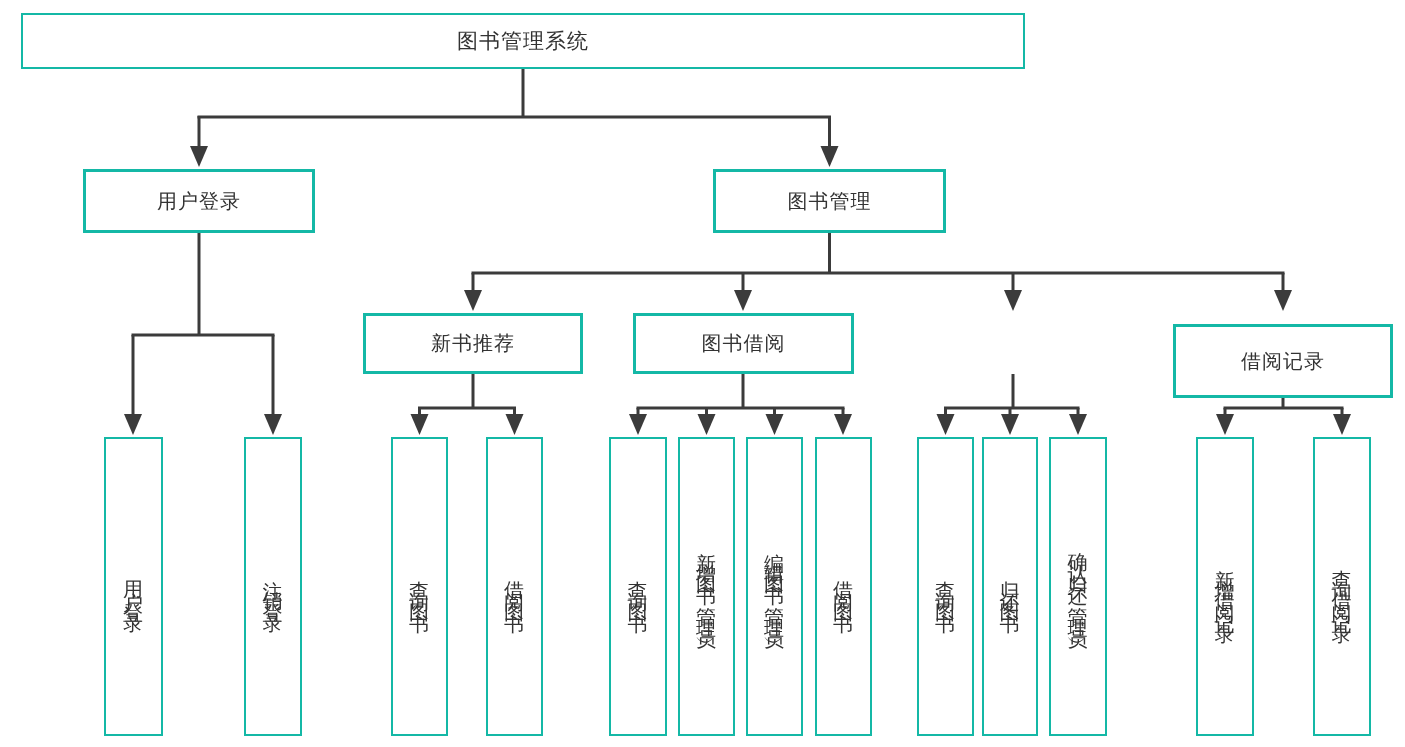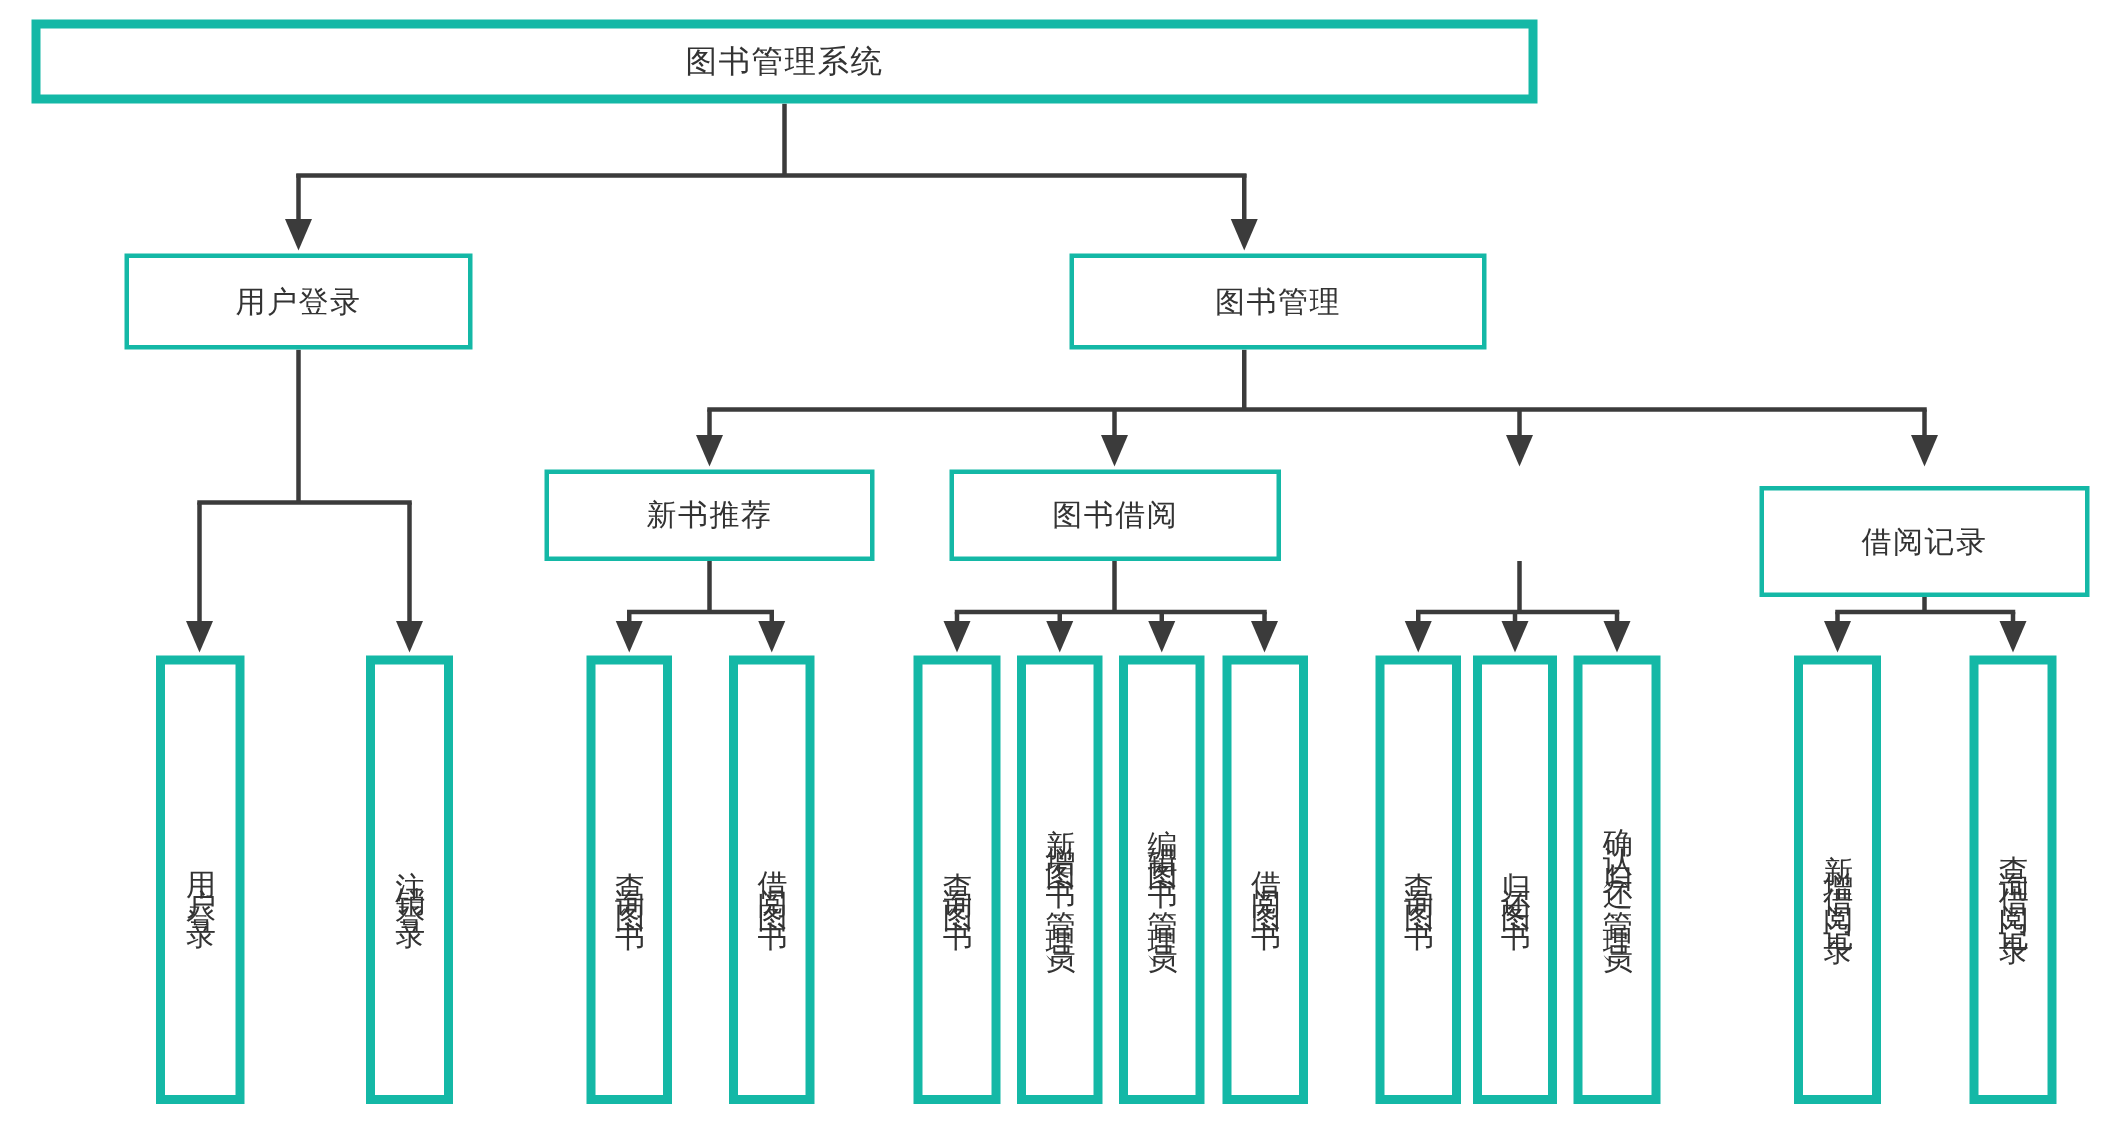--- a/index.html
+++ b/index.html
@@ -19,21 +19,21 @@
     position: absolute;
     left: 0;
     top: 0;
     width: 1405px;
     height: 747px;
     z-index: 1;
   }
   .node {
     position: absolute;
     background: #ffffff;
-    border: 6px solid #14b8a6;
+    border: 2px solid #14b8a6;
     box-sizing: border-box;
     display: flex;
     align-items: center;
     justify-content: center;
     color: #333333;
     z-index: 2;
   }
   .node.lvl2, .node.lvl3 {
     border-width: 3px;
   }
@@ -150,21 +150,21 @@
     </g>
   </svg>
 
   <div class="node root" style="left:21px; top:13px; width:1004px; height:56px;">
     <span class="hlabel">图书管理系统</span>
   </div>
 
   <div class="node lvl2" style="left:83px; top:169px; width:232px; height:64px;">
     <span class="hlabel">用户登录</span>
   </div>
-  <div class="node lvl2" style="left:713px; top:169px; width:278px; height:64px;text-align:right;">
+  <div class="node lvl2" style="left:713px; top:169px; width:233px; height:64px;text-align:right;">
     <span class="hlabel">图书管理</span>
   </div>
 
   <div class="node lvl3" style="left:633px; top:313px; width:221px; height:61px;">
     <span class="hlabel">图书借阅</span>
   </div>
   <div class="node lvl3" style="left:363px; top:313px; width:220px; height:61px;">
     <span class="hlabel">新书推荐</span>
   </div>
   <div class="node lvl3" style="left:1173px; top:324px; width:220px; height:74px;">

